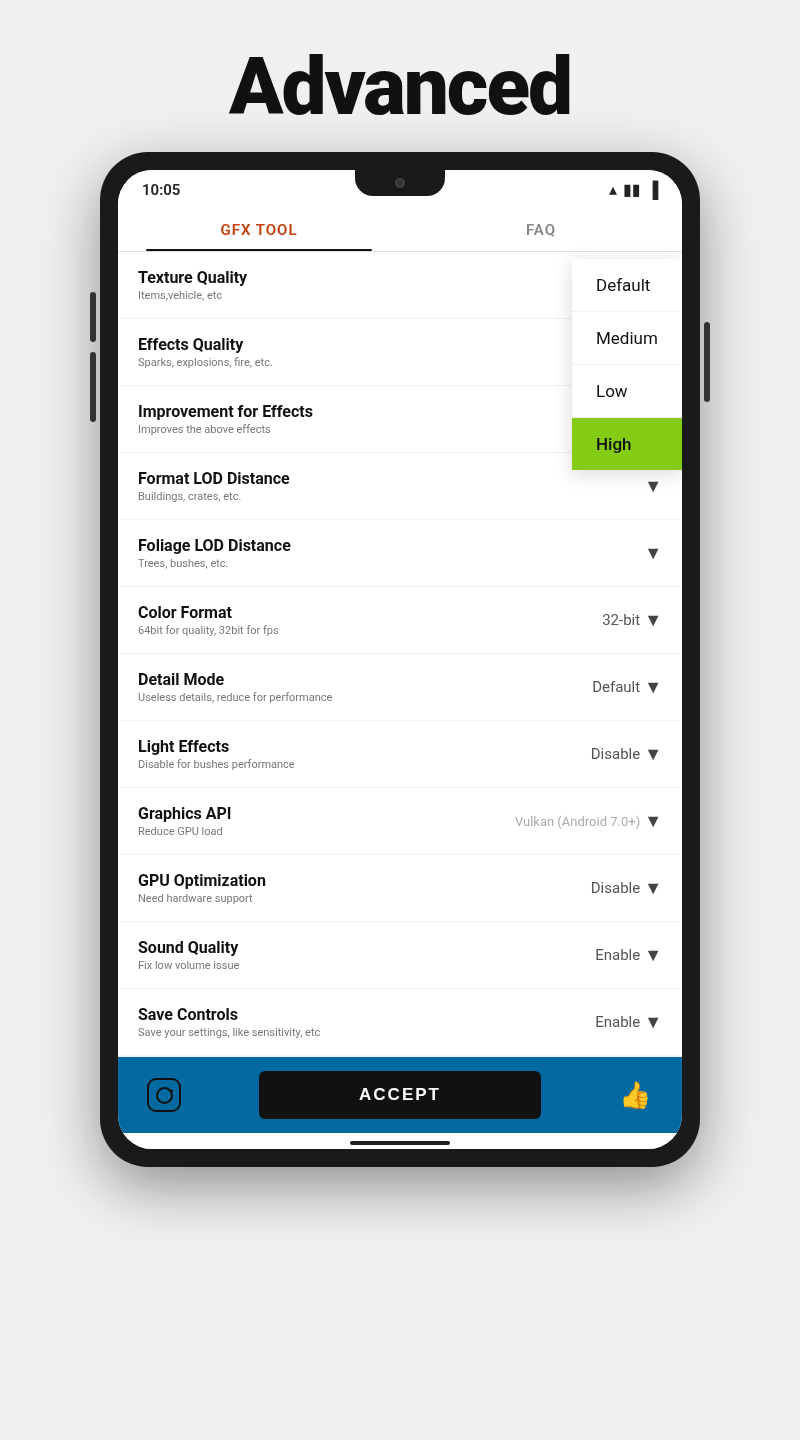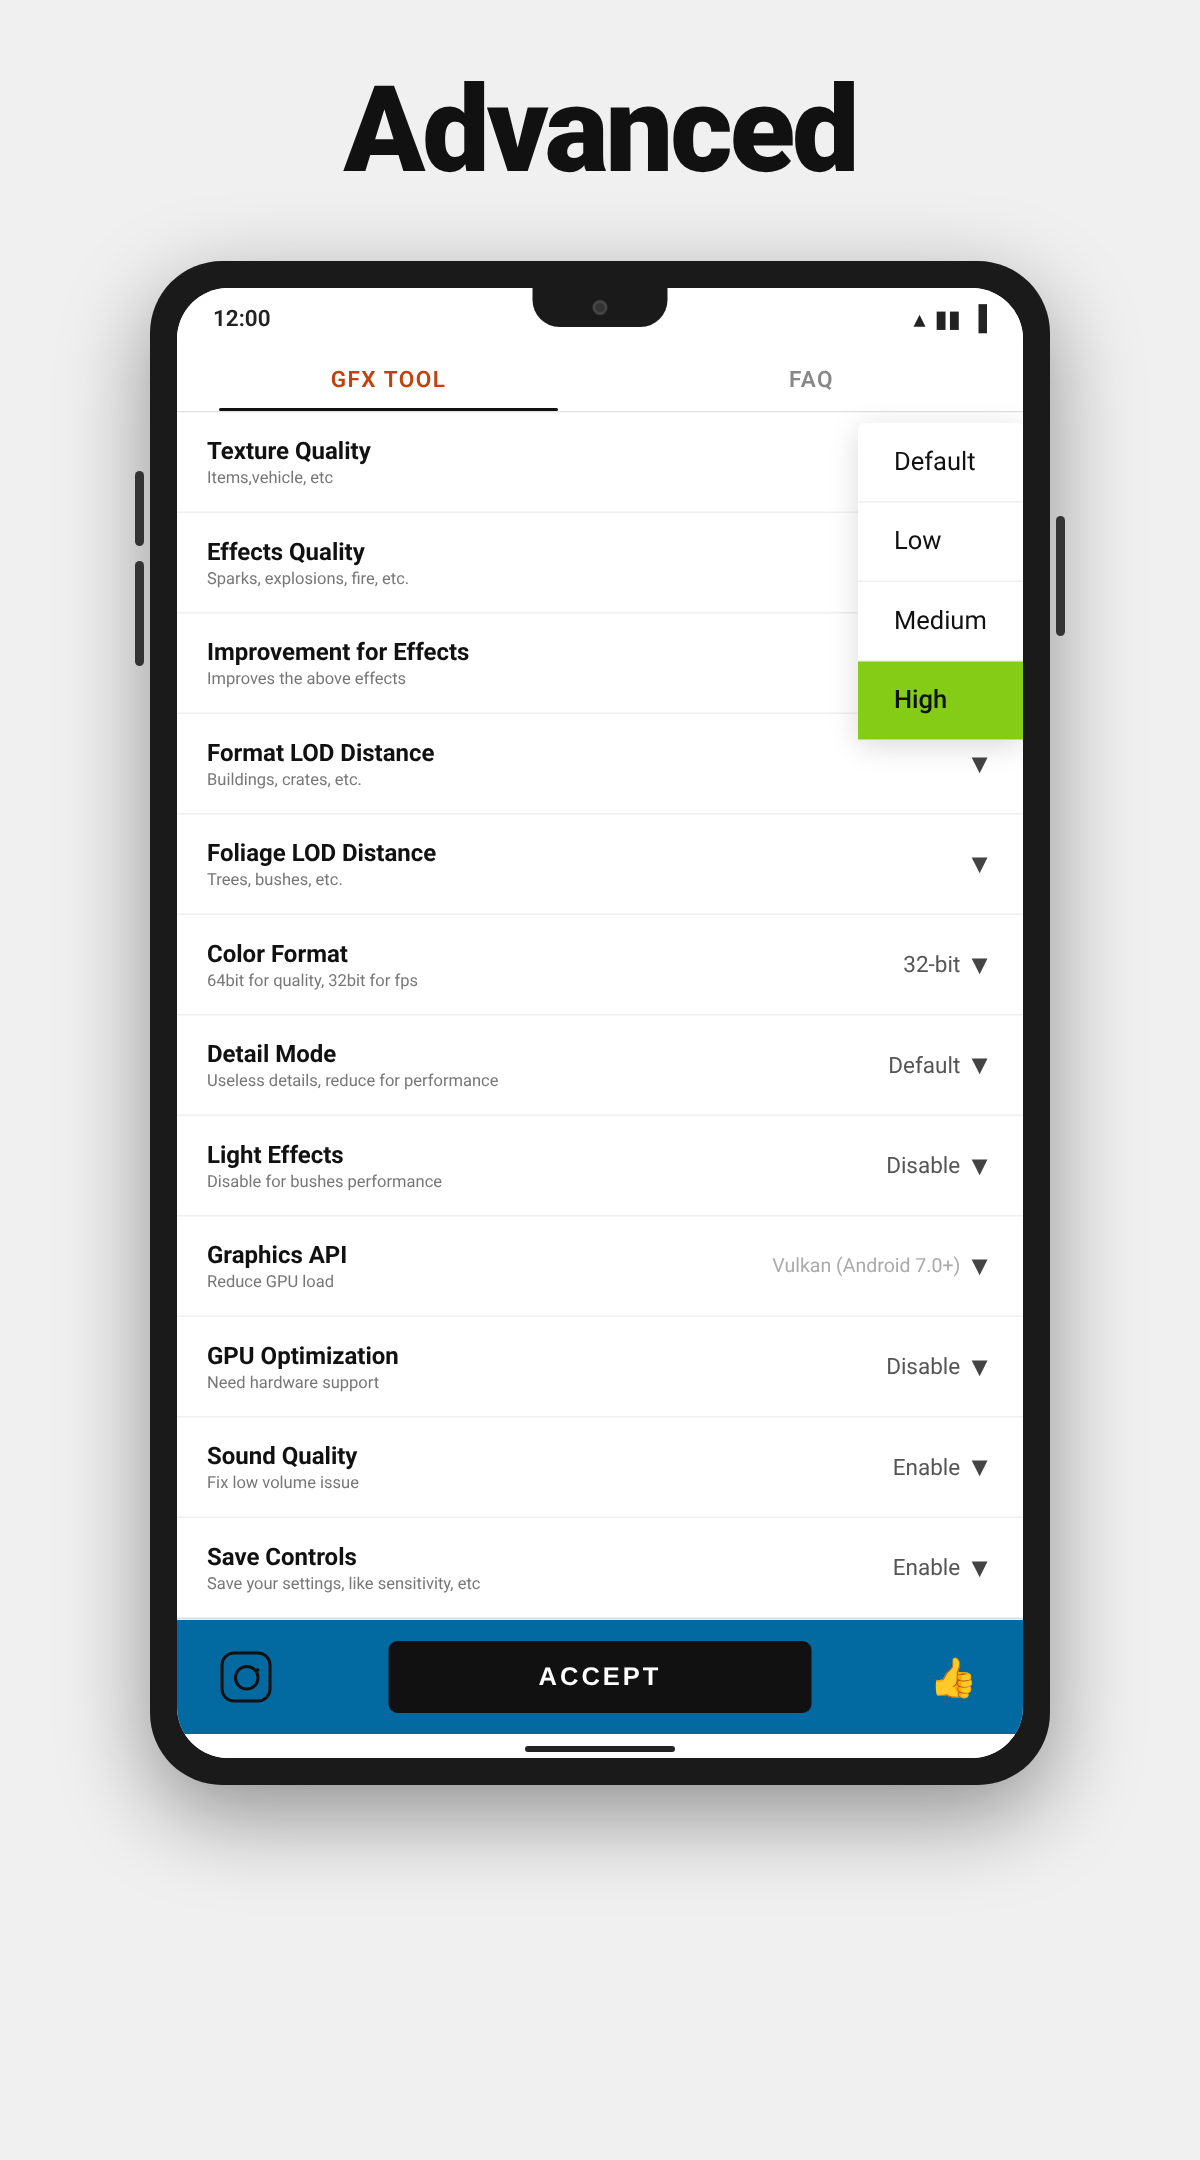--- a/index.html
+++ b/index.html
@@ -10,21 +10,21 @@
       align-items: center;
       font-family: 'Roboto', Arial, sans-serif;
       min-height: 1440px;
       width: 800px;
     }
 
     .page-title {
       font-size: 80px;
       font-weight: 900;
       color: #111;
-      margin: 40px 0 40px 0;
+      margin: 40px 0 18px 0;
       letter-spacing: -2px;
     }
 
     
     .phone-shell {
       width: 600px;
       background: #1a1a1a;
       border-radius: 48px;
       padding: 18px;
       box-shadow: 0 20px 60px rgba(0,0,0,0.4);
@@ -312,21 +312,21 @@
 
 <div class="phone-shell">
 
   <div class="btn-vol btn-vol-up"></div>
   <div class="btn-vol btn-vol-down"></div>
   <div class="btn-power"></div>
 
   <div class="phone-screen">
 
     <div class="status-bar">
-      <span class="status-time">12:00</span>
+      <span class="status-time">10:05</span>
       <div class="notch-area">
         <div class="notch-camera"></div>
       </div>
       <div class="status-icons">
         <span class="wifi-icon">▴</span>
         <span class="signal-icon">▮▮</span>
         <span class="battery-icon">▐</span>
       </div>
     </div>
 
@@ -359,24 +359,24 @@
         </div>
         <div class="setting-control">
           <span class="dropdown-arrow">▼</span>
         </div>
 
         <div class="effects-dropdown">
           <div class="dropdown-item">
             <span>Default</span>
           </div>
           <div class="dropdown-item">
-            <span>Low</span>
+            <span>Medium</span>
           </div>
           <div class="dropdown-item">
-            <span>Medium</span>
+            <span>Low</span>
           </div>
           <div class="dropdown-item selected">
             <span>High</span>
           </div>
         </div>
       </div>
 
       <div class="setting-row">
         <div class="setting-info">
           <div class="setting-title">Improvement for Effects</div>

